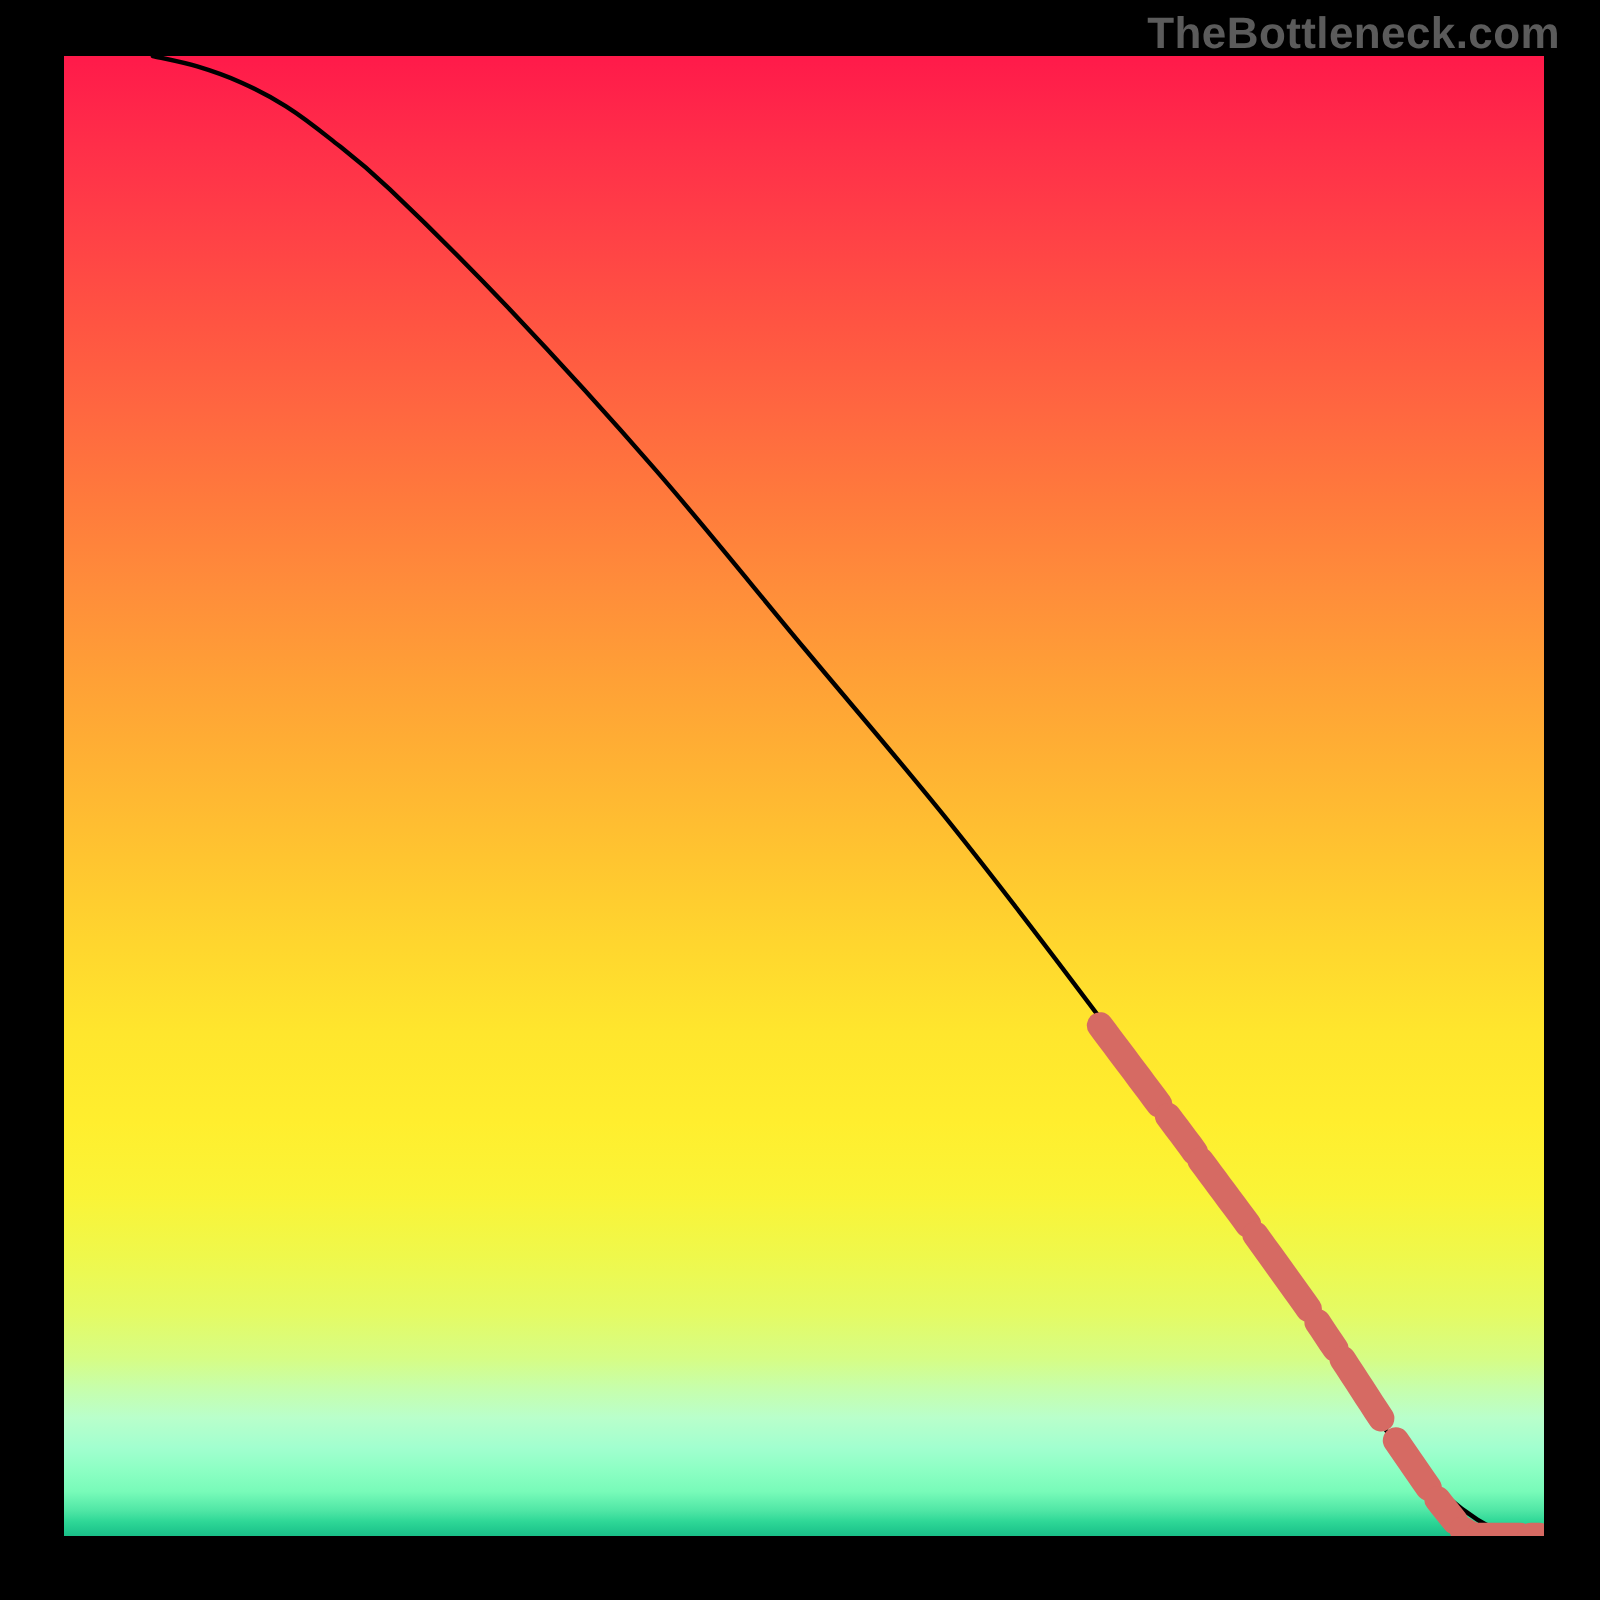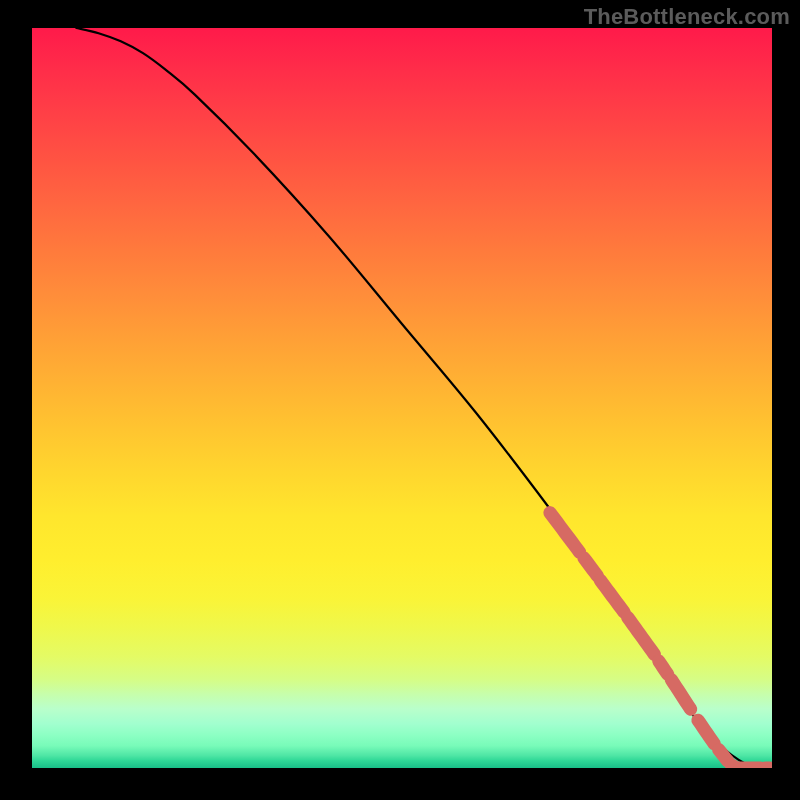--- a/index.html
+++ b/index.html
@@ -60,21 +60,21 @@
   }
   .curve-svg, .dots-svg {
     position: absolute;
     inset: 0;
     width: 100%;
     height: 100%;
   }
   .overlay-label {
     position: absolute;
     top: 4px;
-    right: 10px;
+    right: 20px;
     color: #5b5b5b;
     font-size: 22px;
     font-weight: 600;
     letter-spacing: 0.2px;
     user-select: none;
   }
 </style>
 </head>
 <body>
 

